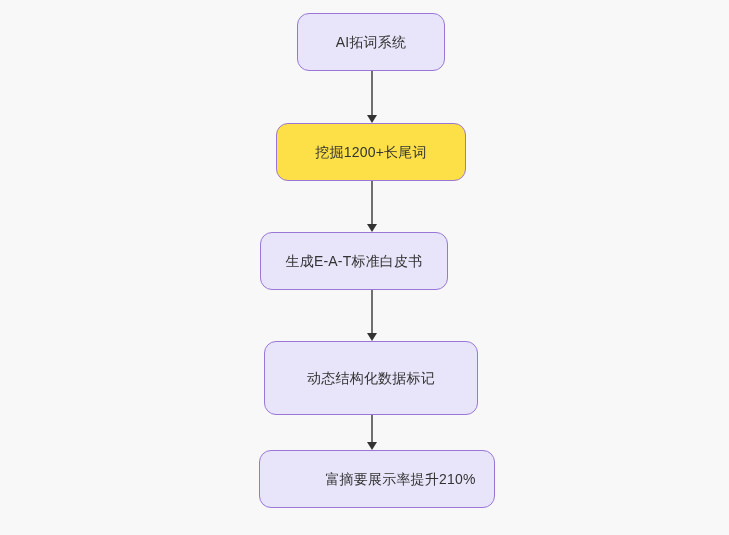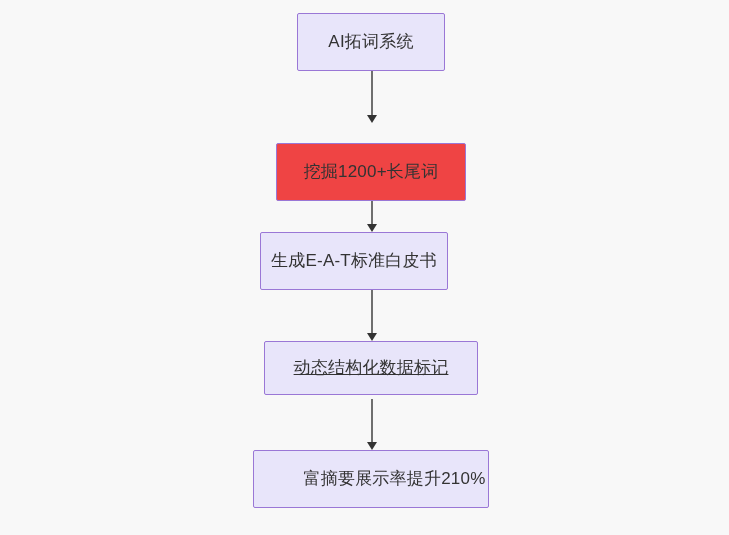--- a/index.html
+++ b/index.html
@@ -16,26 +16,26 @@
   #flowchart {
     position: relative;
     width: 729px;
     height: 535px;
   }
   .node {
     position: absolute;
     box-sizing: border-box;
     background: #e8e5fa;
     border: 1.6px solid #9a77d6;
-    border-radius: 2px;
+    border-radius: 12px;
     display: flex;
     align-items: center;
     justify-content: center;
     color: #333333;
-    font-size: 17px;
+    font-size: 14px;
     line-height: 1.2;
     letter-spacing: 0.2px;
     white-space: nowrap;
   }
   .node-label {
     display: block;
     padding: 0 8px;
   }
   .edge {
     position: absolute;
@@ -76,26 +76,26 @@
     <div class="edge-head" style="top: 43px; border-top-color: rgb(51, 51, 51);"></div>
   </div>
   <div class="edge" id="edge-3" style="left: 371px; top: 399px; height: 51px;">
     <div class="edge-line" style="height: 44px; background: rgb(111, 111, 111);"></div>
     <div class="edge-head" style="top: 43px; border-top-color: rgb(51, 51, 51);"></div>
   </div>
 
   <div class="node" id="node-0" style="left: 297px; top: 13px; width: 148px; height: 58px; background: rgb(232, 229, 250); border-color: rgb(154, 119, 214); color: rgb(51, 51, 51);">
     <span class="node-label">AI拓词系统</span>
   </div>
-  <div class="node" id="node-1" style="left: 276px; top: 123px; width: 190px; height: 58px; background: #ef4444; border-color: rgb(154, 119, 214); color: rgb(51, 51, 51); margin-top: 20px;">
+  <div class="node" id="node-1" style="left: 276px; top: 123px; width: 190px; height: 58px; background: #fde047; border-color: rgb(154, 119, 214); color: rgb(51, 51, 51);">
     <span class="node-label">挖掘1200+长尾词</span>
   </div>
   <div class="node" id="node-2" style="left: 260px; top: 232px; width: 188px; height: 58px; background: rgb(232, 229, 250); border-color: rgb(154, 119, 214); color: rgb(51, 51, 51);">
     <span class="node-label">生成E-A-T标准白皮书</span>
   </div>
-  <div class="node" id="node-3" style="left: 264px; top: 341px; width: 214px; height: 54px; background: rgb(232, 229, 250); border-color: rgb(154, 119, 214); color: rgb(51, 51, 51); text-decoration: underline;">
+  <div class="node" id="node-3" style="left: 264px; top: 341px; width: 214px; height: 74px; background: rgb(232, 229, 250); border-color: rgb(154, 119, 214); color: rgb(51, 51, 51);">
     <span class="node-label">动态结构化数据标记</span>
   </div>
-  <div class="node" id="node-4" style="left: 253px; top: 450px; width: 236px; height: 58px; background: rgb(232, 229, 250); border-color: rgb(154, 119, 214); color: rgb(51, 51, 51); padding-left: 47px;">
+  <div class="node" id="node-4" style="left: 259px; top: 450px; width: 236px; height: 58px; background: rgb(232, 229, 250); border-color: rgb(154, 119, 214); color: rgb(51, 51, 51); padding-left: 47px;">
     <span class="node-label">富摘要展示率提升210%</span>
   </div>
 
 </div>
 
 </body></html>

